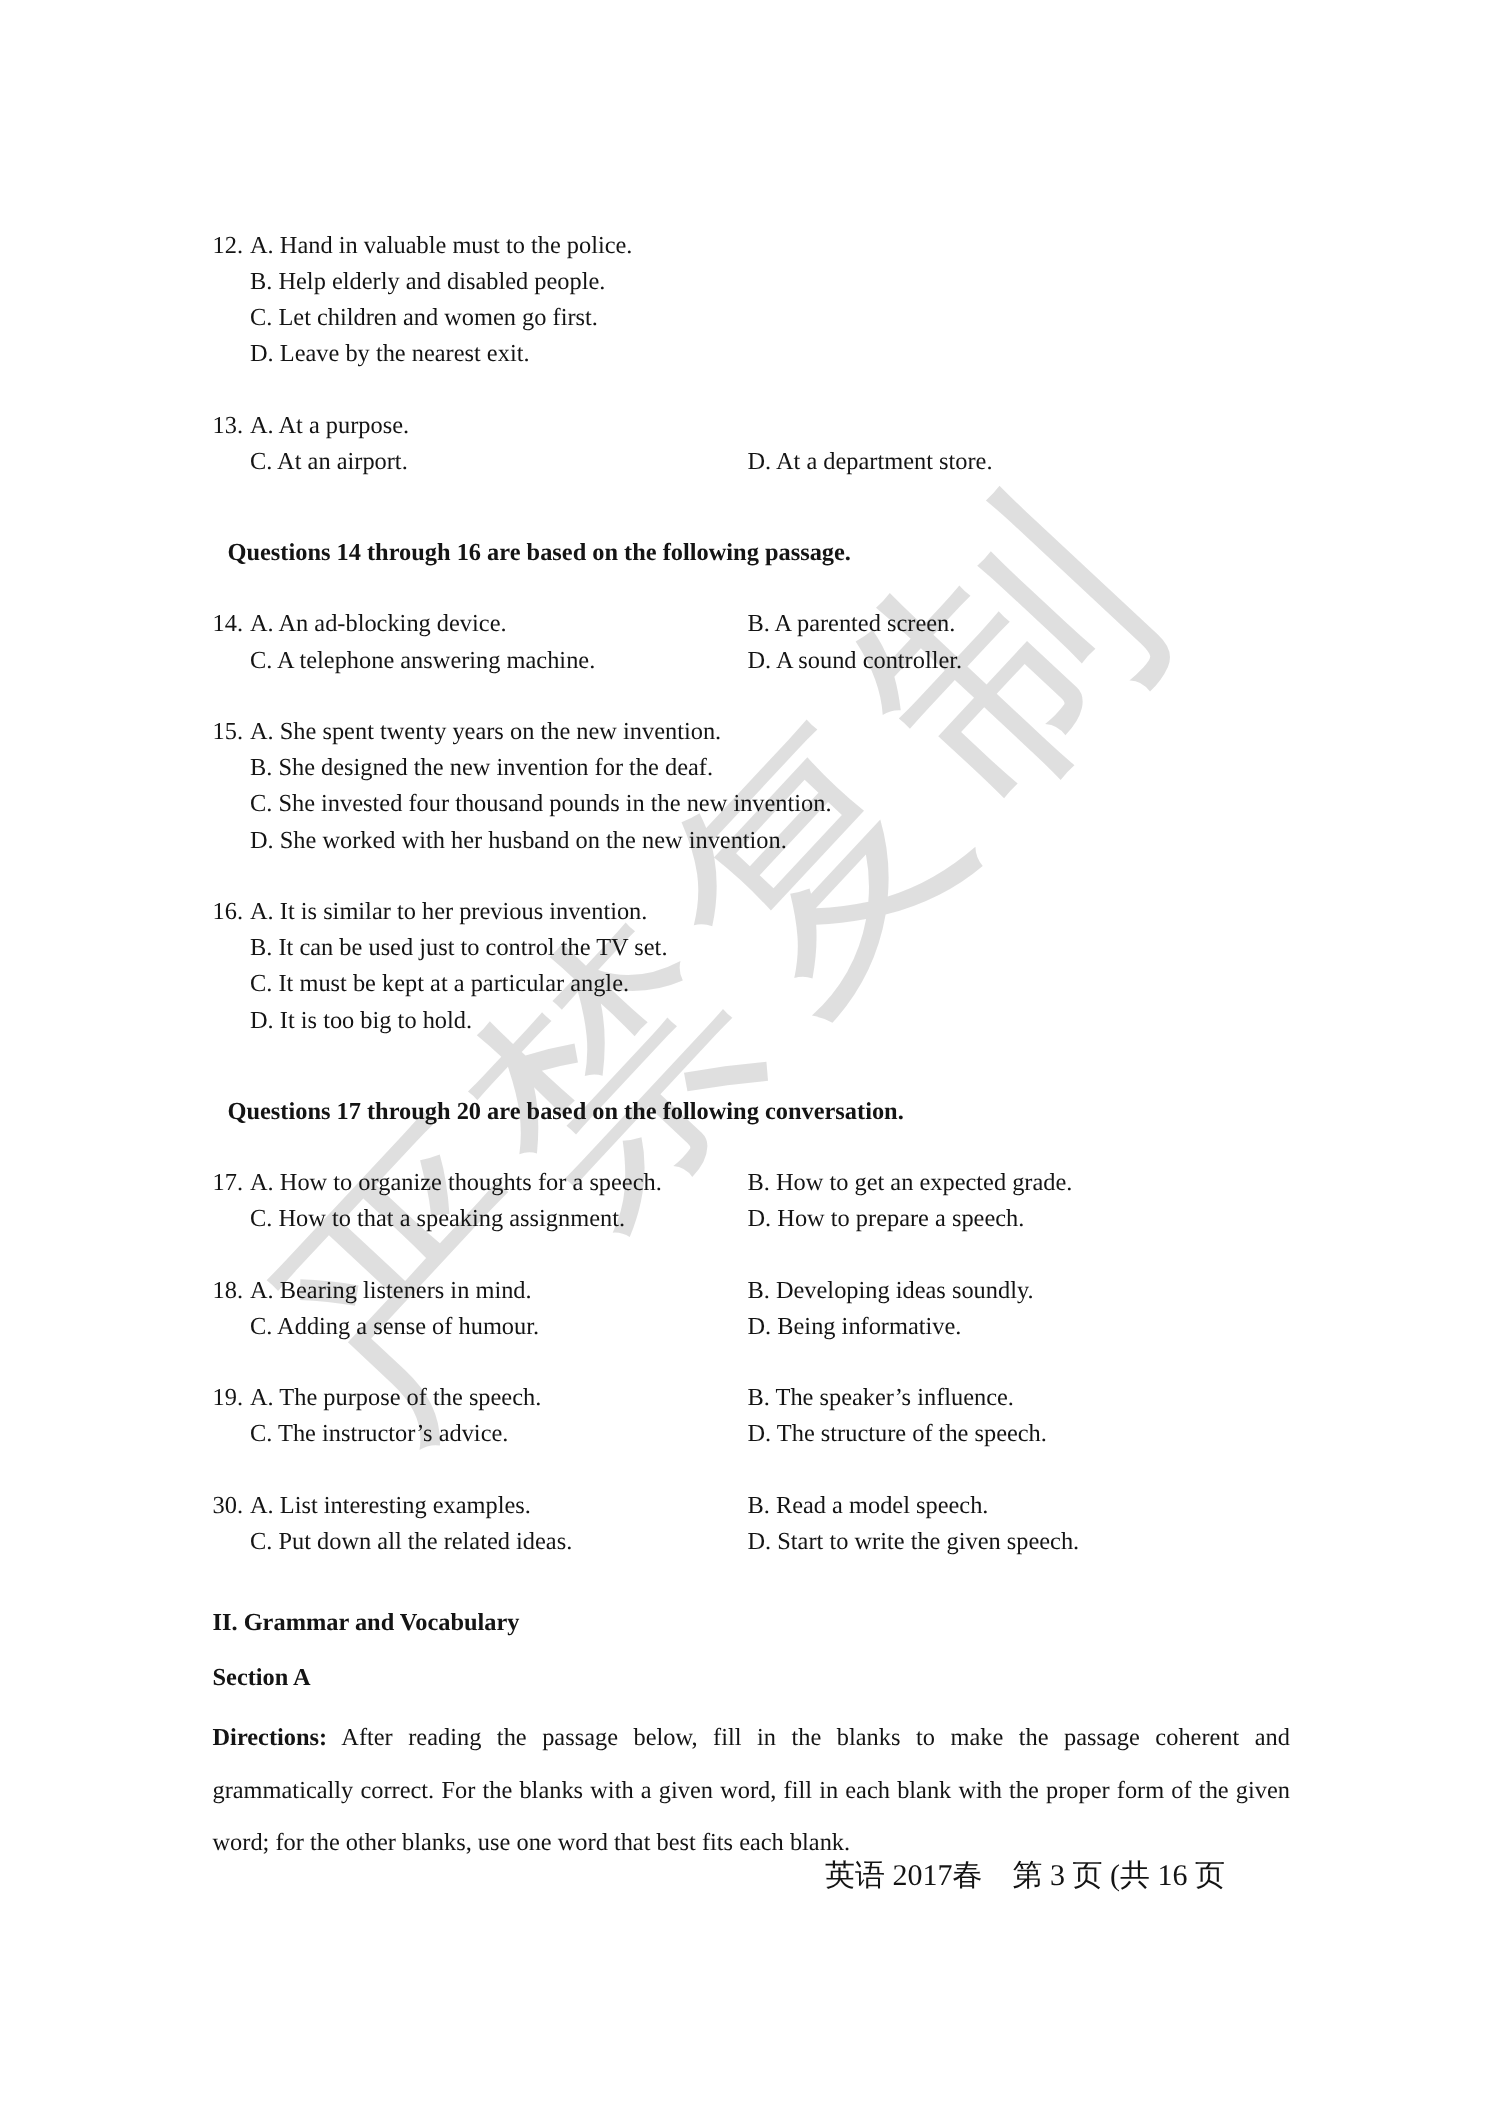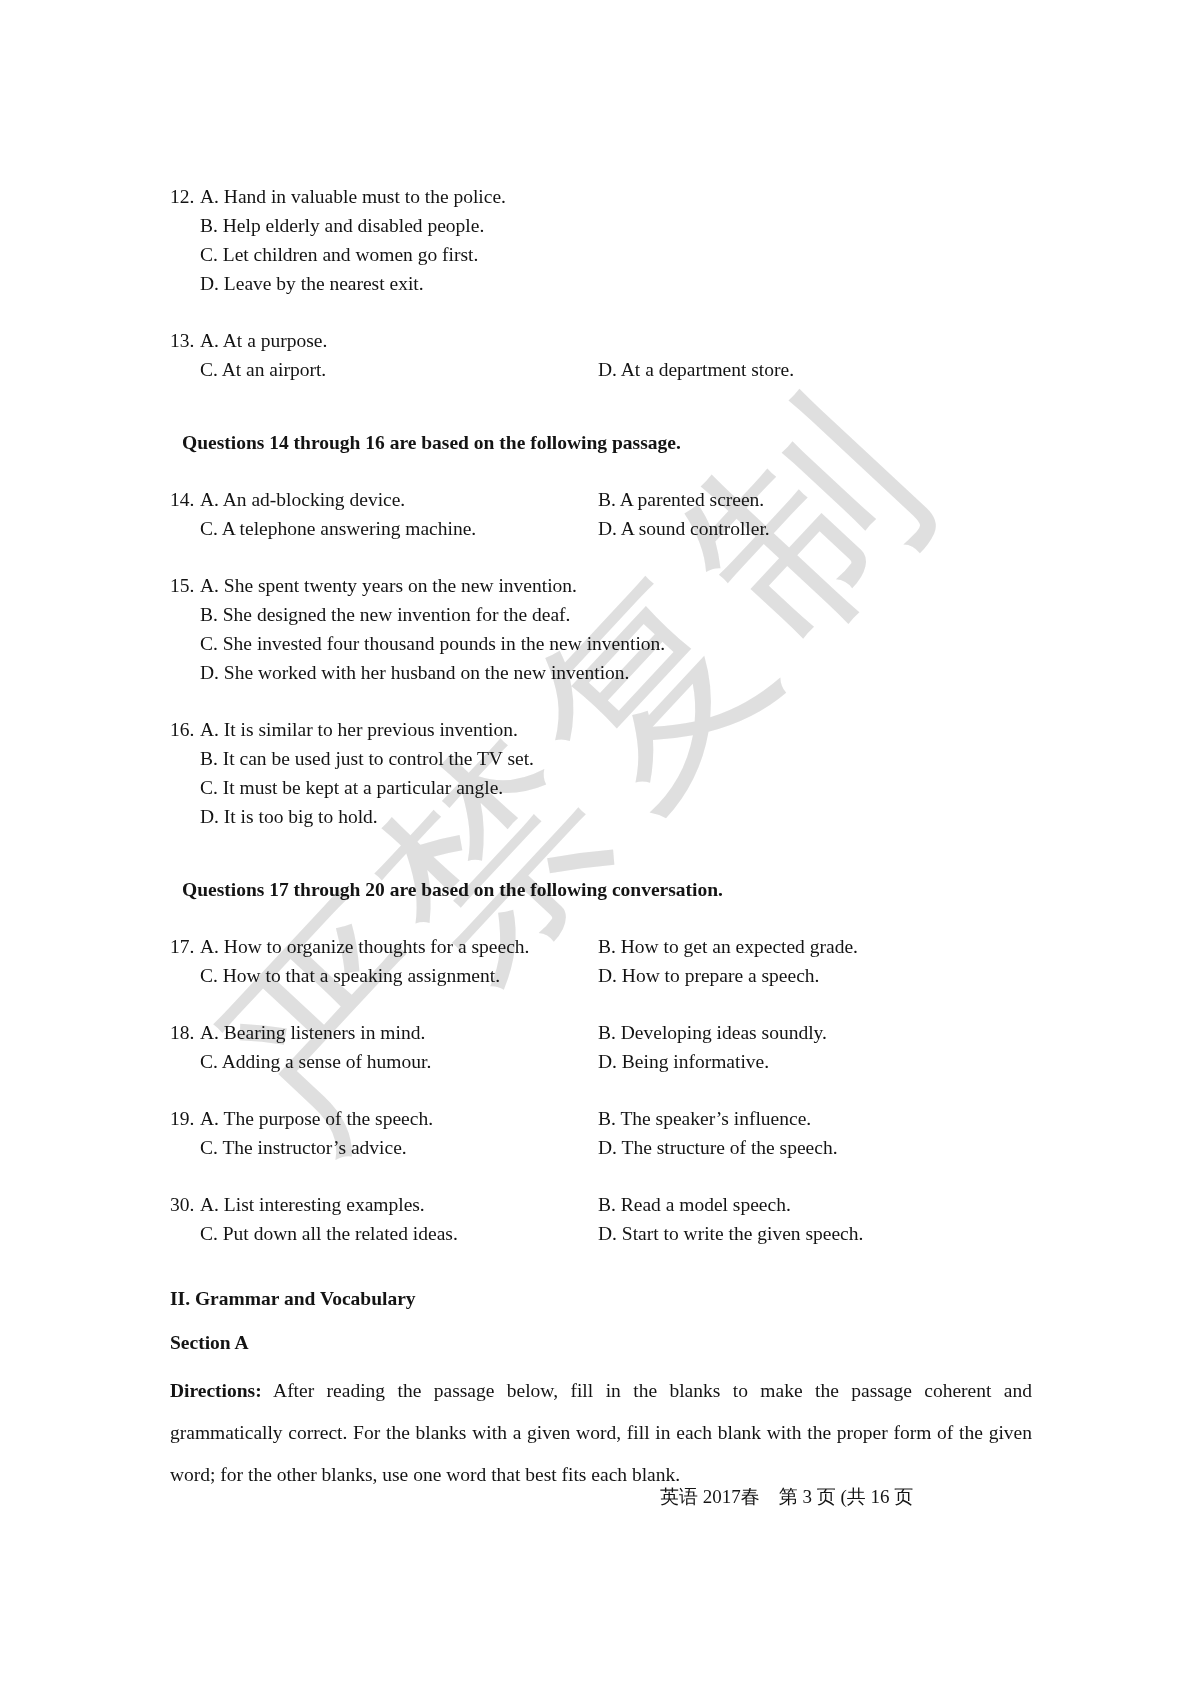--- a/index.html
+++ b/index.html
@@ -69,21 +69,21 @@
   .directions {
     margin-top: 13px;
     line-height: 42px;
     text-align: justify;
   }
   .directions .lead { font-weight: bold; }
   .footer {
     position: absolute;
     top: 1484px;
     left: 660px;
-    font-size: 19px;
+    font-size: 24px;
     z-index: 1;
     white-space: nowrap;
   }
 </style>
 </head>
 <body>
 
 <div class="page">
   <div class="watermark">严禁复制</div>
   <div class="content">

